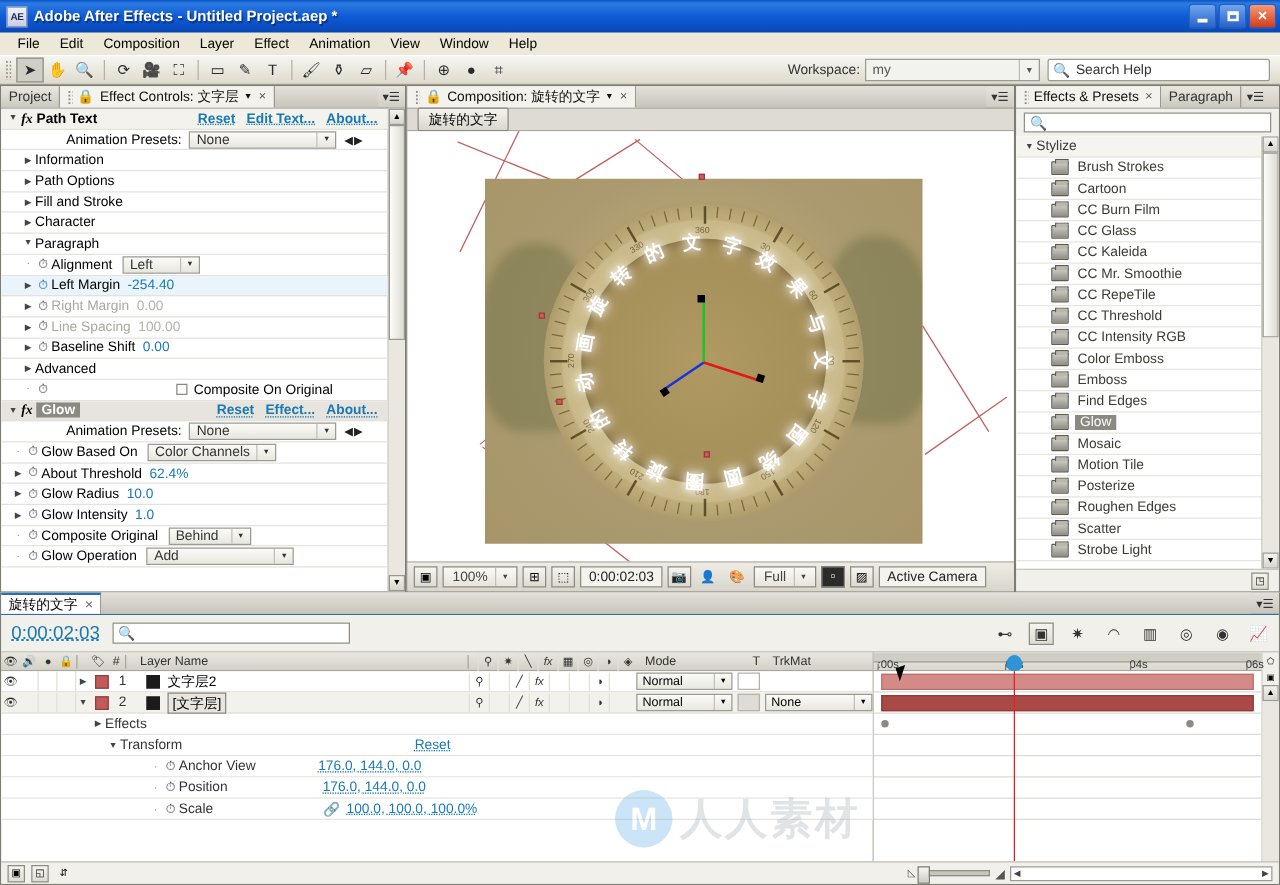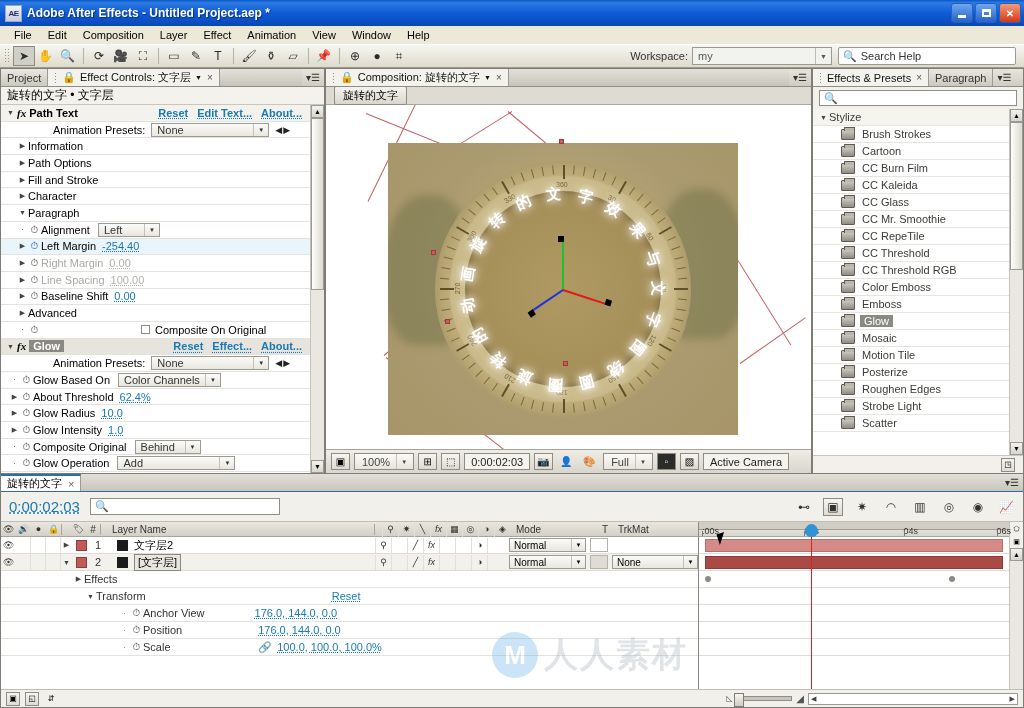--- a/index.html
+++ b/index.html
@@ -105,21 +105,21 @@
   }
   .ecrow.hdr{background:#f3f2ec;font-weight:bold;}
   .ecrow.sel{background:#eaf4fb;}
   .ecrow.shade{background:#e6e4dc;}
   .tri{width:11px;font-size:7px;color:#444;display:inline-flex;justify-content:center;}
   .fx{font-style:italic;font-weight:bold;font-size:11px;margin:0 3px 0 1px;font-family:"Liberation Serif",serif;}
   .stopw{width:13px;text-align:center;font-size:10px;color:#4c4c4c;}
   .stopw.on{color:#1a5fb4;}
   .lbl{flex:0 0 auto;}
   .lbl.dim{color:#a9a9a2;}
-  .val{color:#1879b5;text-decoration:underline;text-decoration-style:dotted;margin-left:6px;}
+  .val{color:#1879b5;text-decoration-style:dotted;margin-left:6px;}
   .val.dim{color:#b3b3ac;}
   .links{margin-left:auto;display:flex;gap:9px;padding-right:8px;}
   .links a{color:#1879b5;text-decoration:underline;text-decoration-style:dotted;font-size:11px;}
   .dd{
     height:14px;border:1px solid #9c9a92;background:linear-gradient(180deg,#fbfbf8,#e8e6de);
     display:inline-flex;align-items:center;font-size:11px;padding-left:5px;position:relative;color:#333;
   }
   .dd .arw{width:15px;height:100%;border-left:1px solid #c2c0b8;display:flex;align-items:center;
            justify-content:center;font-size:6px;margin-left:auto;}
   .presetrow{display:flex;align-items:center;width:100%;}
@@ -346,21 +346,20 @@
         <span class="pgrip"></span>
         <span style="margin-right:4px;">🔒</span>
         <span>Effect Controls: 文字层</span>
         <span style="margin-left:4px;font-size:7px;">▼</span>
         <span class="x">×</span>
       </div>
       <div class="tabfill"></div>
       <div class="tabmenu">▾☰</div>
     </div>
 
-    <div class="ec-head">旋转的文字 • 文字层</div>
 
     <div class="ec-body">
       <div class="ec-rows">
 
         <div class="ecrow hdr">
           <span class="tri">▼</span>
           <span class="fx">fx</span>
           <span class="lbl">Path Text</span>
           <span class="links">
             <a>Reset</a>
@@ -746,50 +745,54 @@
           <div class="eprow">
             <span class="efxicon"></span>
             <span class="name">Cartoon</span>
           </div>
           <div class="eprow">
             <span class="efxicon"></span>
             <span class="name">CC Burn Film</span>
           </div>
           <div class="eprow">
             <span class="efxicon"></span>
+            <span class="name">CC Glass</span>
+          </div>
+          <div class="eprow">
+            <span class="efxicon"></span>
             <span class="name">CC Kaleida</span>
           </div>
           <div class="eprow">
             <span class="efxicon"></span>
-            <span class="name">CC Glass</span>
-          </div>
-          <div class="eprow">
-            <span class="efxicon"></span>
             <span class="name">CC Mr. Smoothie</span>
           </div>
           <div class="eprow">
             <span class="efxicon"></span>
             <span class="name">CC RepeTile</span>
           </div>
           <div class="eprow">
             <span class="efxicon"></span>
             <span class="name">CC Threshold</span>
           </div>
           <div class="eprow">
             <span class="efxicon"></span>
-            <span class="name">CC Threshold RGB</span>
+            <span class="name">CC Intensity RGB</span>
           </div>
           <div class="eprow">
             <span class="efxicon"></span>
             <span class="name">Color Emboss</span>
           </div>
           <div class="eprow">
             <span class="efxicon"></span>
             <span class="name">Emboss</span>
           </div>
+          <div class="eprow">
+            <span class="efxicon"></span>
+            <span class="name">Find Edges</span>
+          </div>
           <div class="eprow selected">
             <span class="efxicon"></span>
             <span class="name">Glow</span>
           </div>
           <div class="eprow">
             <span class="efxicon"></span>
             <span class="name">Mosaic</span>
           </div>
           <div class="eprow">
             <span class="efxicon"></span>
@@ -798,25 +801,25 @@
           <div class="eprow">
             <span class="efxicon"></span>
             <span class="name">Posterize</span>
           </div>
           <div class="eprow">
             <span class="efxicon"></span>
             <span class="name">Roughen Edges</span>
           </div>
           <div class="eprow">
             <span class="efxicon"></span>
+            <span class="name">Scatter</span>
+          </div>
+          <div class="eprow">
+            <span class="efxicon"></span>
             <span class="name">Strobe Light</span>
-          </div>
-          <div class="eprow">
-            <span class="efxicon"></span>
-            <span class="name">Scatter</span>
           </div>
         </div>
       <div class="vscroll">
         <div class="vsbtn">▲</div>
         <div class="vsthumb" style="height:148px;"></div>
         <div class="vstrack"></div>
         <div class="vsbtn">▼</div>
       </div>
     </div>
 

